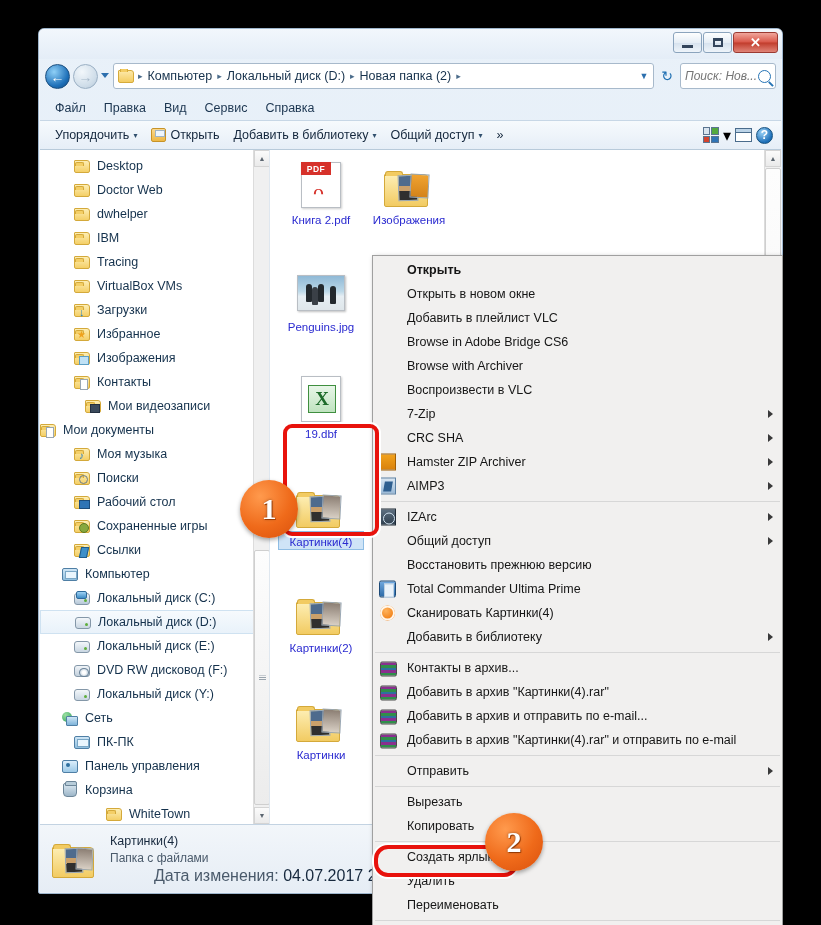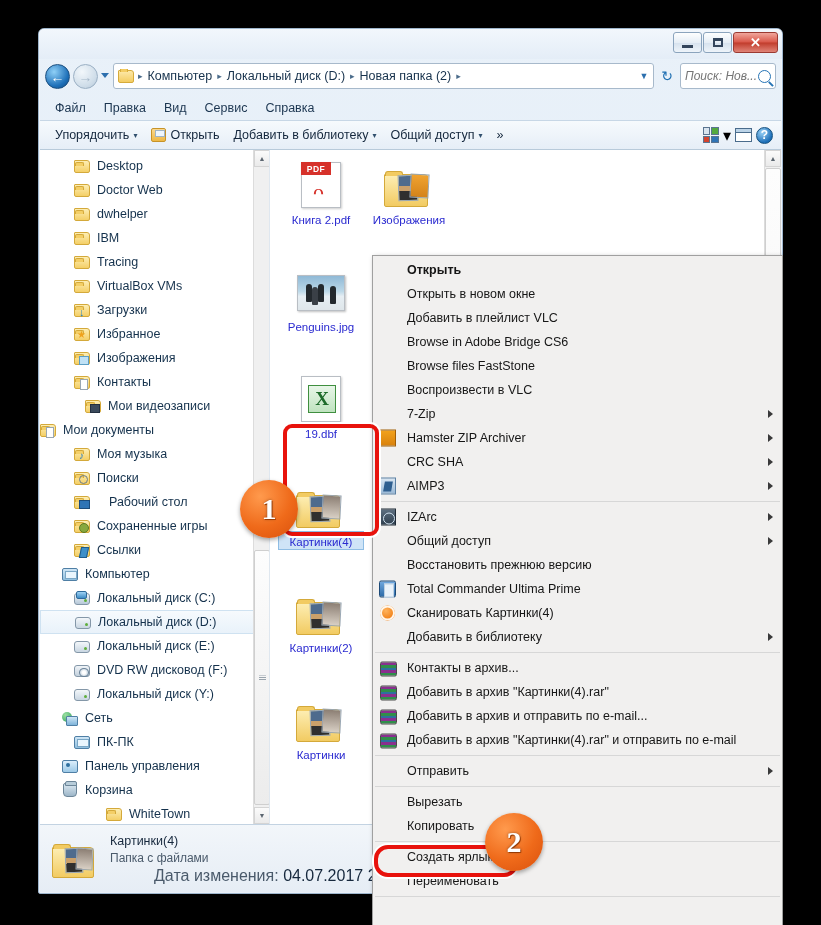--- a/index.html
+++ b/index.html
@@ -435,21 +435,21 @@
                 <span class="folder mus" style="position: absolute;"></span>
               </span>
               <span class="tlabel">Моя музыка</span>
             </div>
             <div class="trow" style="padding-left: 34px;">
               <span class="ico">
                 <span class="folder srch" style="position: absolute;"></span>
               </span>
               <span class="tlabel">Поиски</span>
             </div>
-            <div class="trow" style="padding-left: 34px; gap: 12px;">
+            <div class="trow" style="padding-left: 34px;">
               <span class="ico">
                 <span class="folder desk" style="position: absolute;"></span>
               </span>
               <span class="tlabel">Рабочий стол</span>
             </div>
             <div class="trow" style="padding-left: 34px;">
               <span class="ico">
                 <span class="folder games" style="position: absolute;"></span>
               </span>
               <span class="tlabel">Сохраненные игры</span>
@@ -693,39 +693,39 @@
       <div class="ci">
         <span>Открыть в новом окне</span>
       </div>
       <div class="ci">
         <span>Добавить в плейлист VLC</span>
       </div>
       <div class="ci">
         <span>Browse in Adobe Bridge CS6</span>
       </div>
       <div class="ci">
-        <span>Browse files FastStone</span>
+        <span>Browse with Archiver</span>
       </div>
       <div class="ci">
         <span>Воспроизвести в VLC</span>
       </div>
       <div class="ci">
         <span>7-Zip</span>
+        <span class="sub"></span>
+      </div>
+      <div class="ci">
+        <span>CRC SHA</span>
         <span class="sub"></span>
       </div>
       <div class="ci">
         <span class="mico mi-hamster"></span>
         <span>Hamster ZIP Archiver</span>
         <span class="sub"></span>
       </div>
       <div class="ci">
-        <span>CRC SHA</span>
-        <span class="sub"></span>
-      </div>
-      <div class="ci">
         <span class="mico mi-aimp"></span>
         <span>AIMP3</span>
         <span class="sub"></span>
       </div>
       <div class="csepline"></div>
       <div class="ci">
         <span class="mico mi-izarc"></span>
         <span>IZArc</span>
         <span class="sub"></span>
       </div>
@@ -773,20 +773,23 @@
       <div class="csepline"></div>
       <div class="ci">
         <span>Вырезать</span>
       </div>
       <div class="ci">
         <span>Копировать</span>
       </div>
       <div class="csepline"></div>
       <div class="ci">
         <span>Создать ярлык</span>
+      </div>
+      <div class="ci">
+        <span>Удалить</span>
       </div>
       <div class="ci">
         <span>Переименовать</span>
       </div>
       <div class="csepline"></div>
       <div class="ci"></div>
     </div>
 
   <div class="hl hl1"></div>
   <div class="hl hl2"></div>

